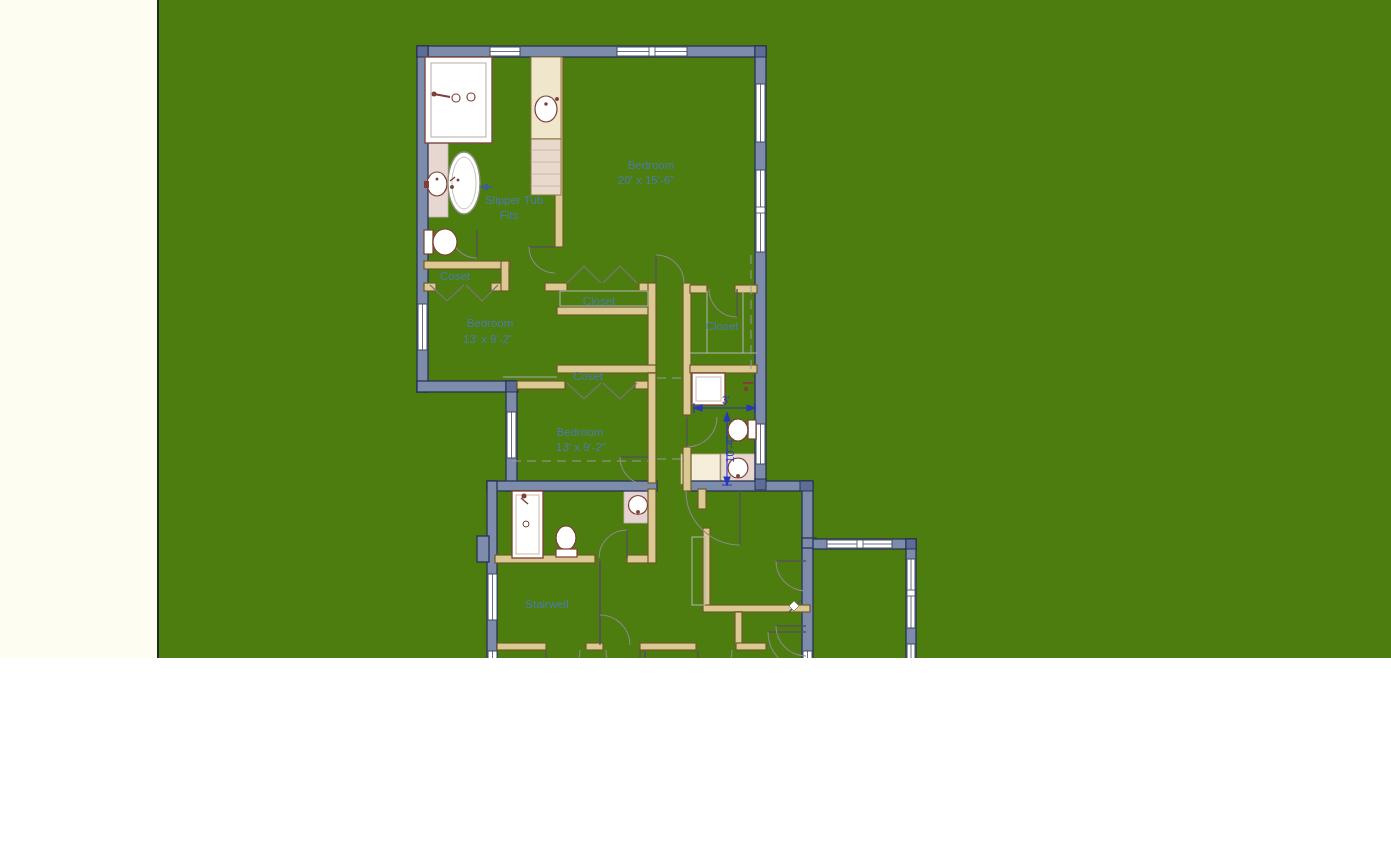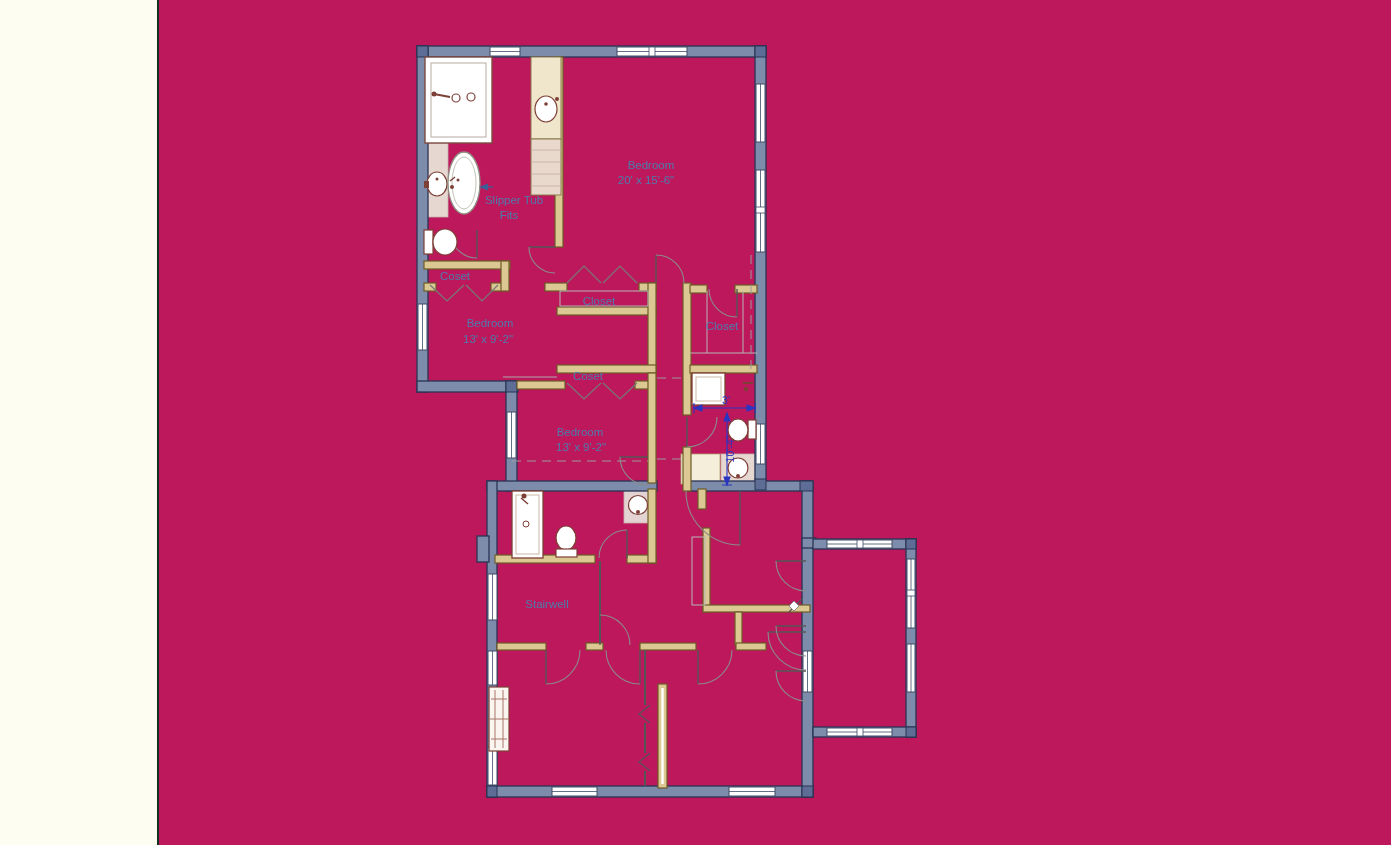--- a/index.html
+++ b/index.html
@@ -1,16 +1,16 @@
 <!DOCTYPE html>
 <html><head>
 <meta charset="utf-8">
 <style>
   html,body{margin:0;padding:0;background:#fff;}
-  .canvas{position:relative;width:1391px;height:845px;background:#be185d;overflow:hidden;
+  .canvas{position:relative;width:1391px;height:658px;background:#4d7c0f;overflow:hidden;
           font-family:"Liberation Sans",sans-serif;}
   .left-strip{position:absolute;left:0;top:0;width:157px;height:845px;background:#fefdf2;}
   .separator{position:absolute;left:157px;top:0;width:2px;height:845px;background:#16301f;}
   svg.plan{position:absolute;left:0;top:0;}
   svg text{font-family:"Liberation Sans",sans-serif;fill:#4c7cab;font-size:11.5px;}
   svg text.dim{fill:#2a35c0;font-size:10.5px;}
 </style>
 </head>
 <body>
 

